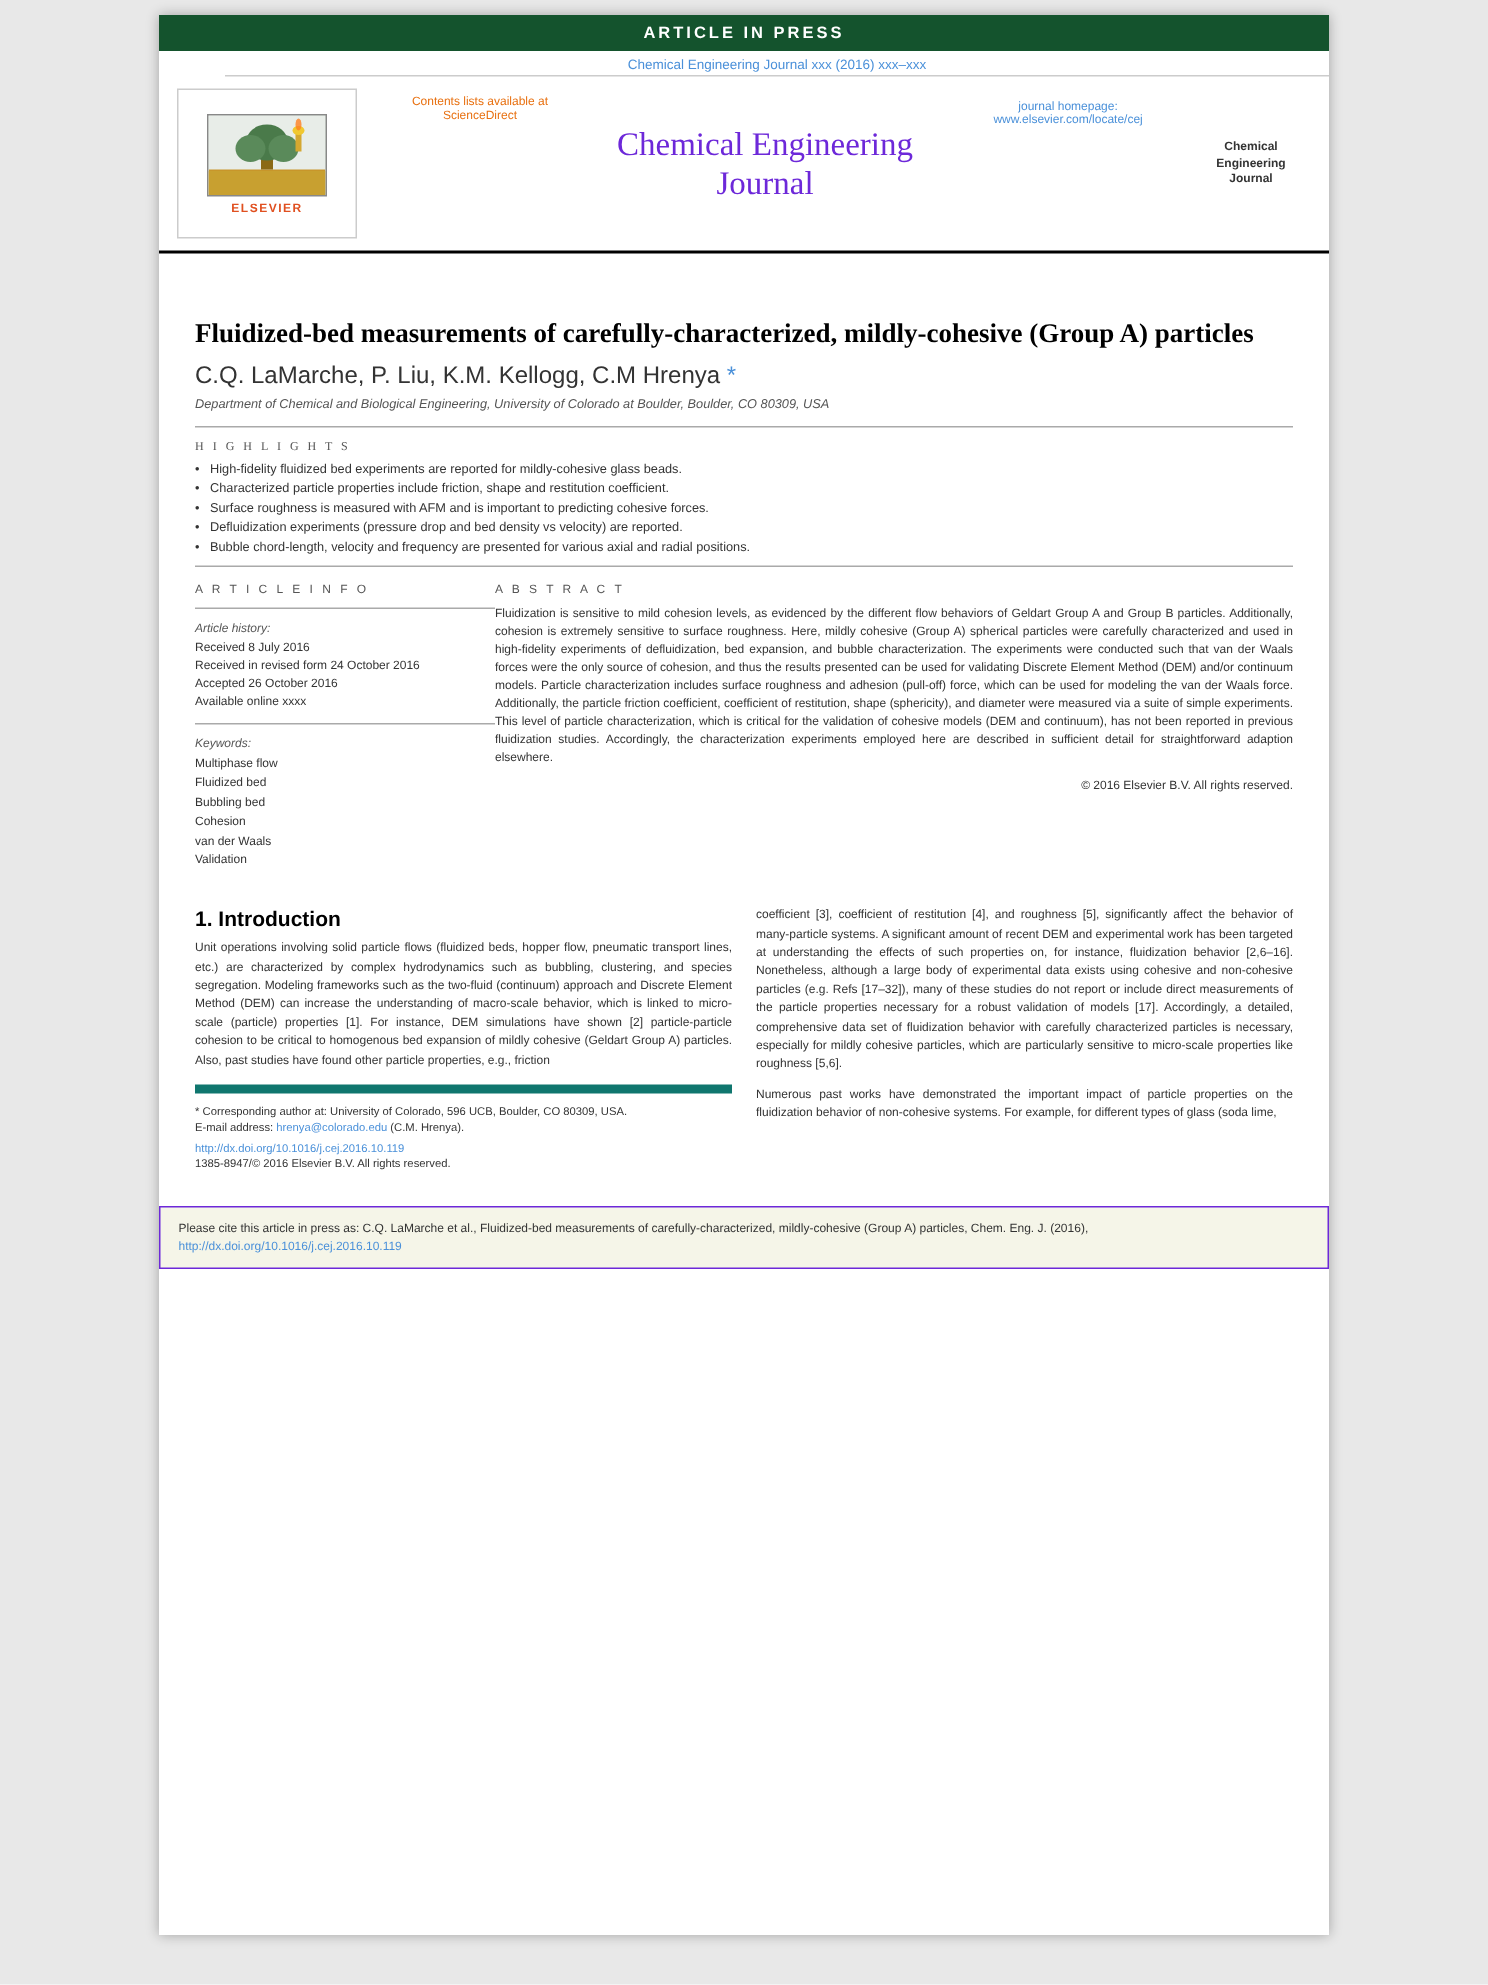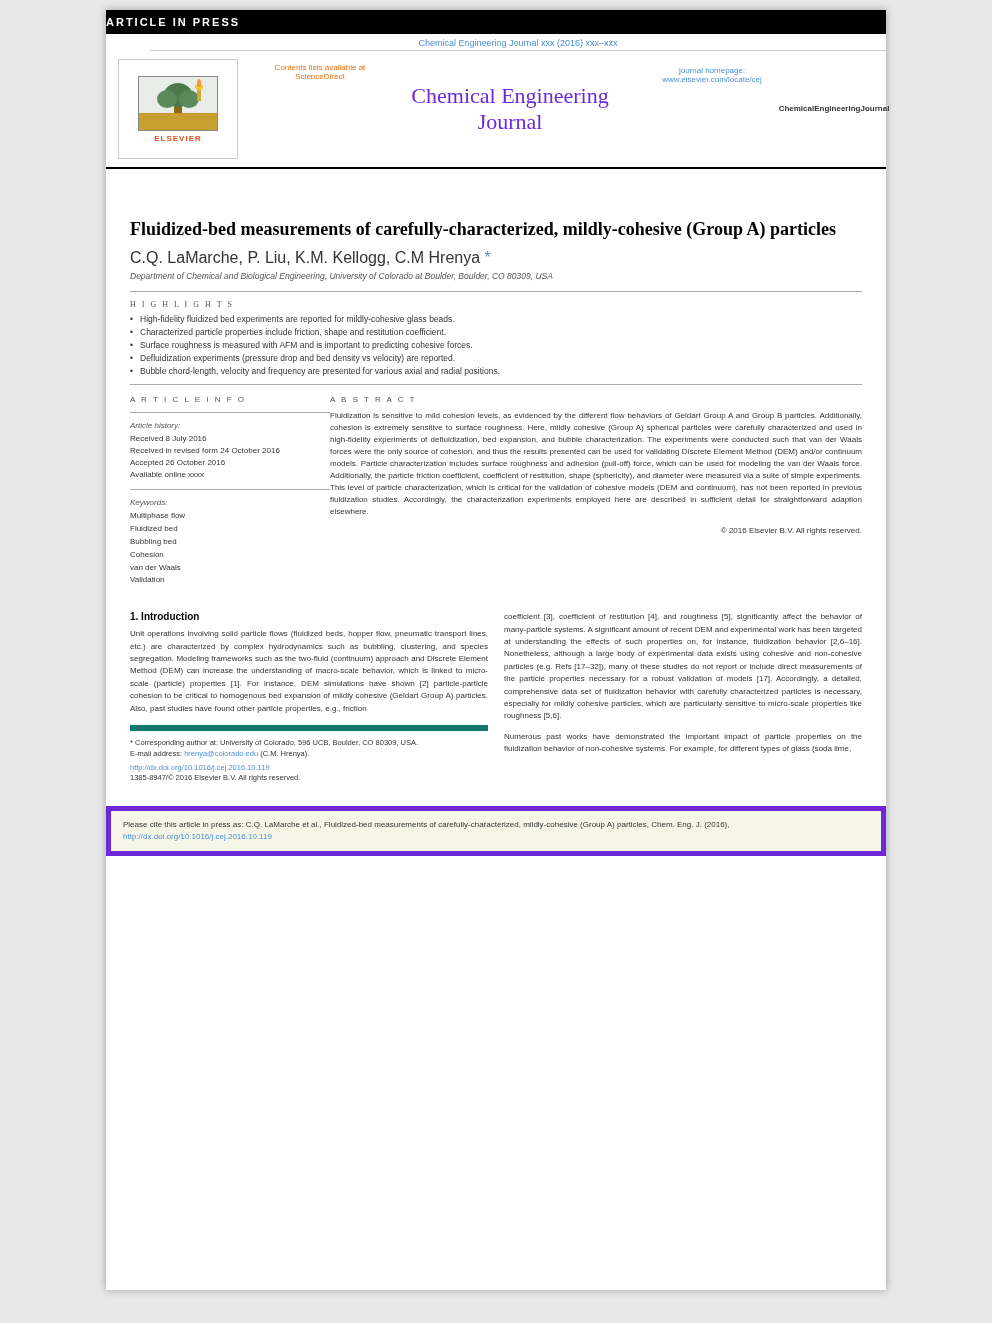--- a/index.html
+++ b/index.html
@@ -12,21 +12,22 @@
     }
     .page {
       background: #fff;
       width: 780px;
       min-height: 1280px;
       padding: 0;
       box-shadow: 0 0 8px rgba(0,0,0,0.3);
       position: relative;
     }
     .article-in-press-bar {
-      background: #000000;
+      background: #14532d;
+      text-align: center;
       padding: 6px 0;
       color: #fff;
       font-size: 11px;
       letter-spacing: 2px;
       font-family: Arial, sans-serif;
       font-weight: bold;
     }
     .journal-ref-line {
       text-align: center;
       font-family: Arial, sans-serif;
@@ -105,33 +106,32 @@
       color: #555;
       margin-top: 3px;
     }
     .journal-homepage span {
       color: #4a90d9;
     }
     .journal-logo-right {
       width: 80px;
       flex-shrink: 0;
       display: flex;
-      flex-direction: row;
+      flex-direction: column;
       align-items: center;
       justify-content: center;
       text-align: center;
       font-family: Arial, sans-serif;
       font-size: 8px;
       color: #333;
       font-weight: bold;
       line-height: 1.3;
     }
     .main-content {
-      padding: 12px 24px 12px 24px;
-      margin-top: 23px;
+      padding: 28px 24px 12px 24px;
     }
     .article-title {
       font-family: 'Times New Roman', serif;
       font-size: 18px;
       font-weight: bold;
       color: #000;
       margin: 14px 0 8px 0;
       line-height: 1.3;
     }
     .authors {
@@ -231,21 +231,21 @@
     .body-section {
       margin-top: 16px;
       display: flex;
       gap: 16px;
     }
     .body-col {
       flex: 1;
     }
     .section-heading {
       font-family: Arial, sans-serif;
-      font-size: 10px;
+      font-size: 14px;
       font-weight: bold;
       color: #000;
       margin-bottom: 6px;
     }
     .body-text {
       font-family: Arial, sans-serif;
       font-size: 8px;
       color: #333;
       line-height: 1.55;
       text-align: justify;
@@ -263,21 +263,21 @@
       line-height: 1.5;
     }
     .doi-line {
       font-family: Arial, sans-serif;
       font-size: 7.5px;
       color: #4a90d9;
       margin-top: 4px;
     }
     .bottom-bar {
       background: #f5f5e8;
-      border: 5px solid #6d28d9;
+      border: 1px solid #6d28d9;
       padding: 8px 12px;
       margin: 10px 0 0 0;
       font-family: Arial, sans-serif;
       font-size: 8px;
       color: #333;
       line-height: 1.5;
     }
     .keywords-list {
       font-family: Arial, sans-serif;
       font-size: 8px;

